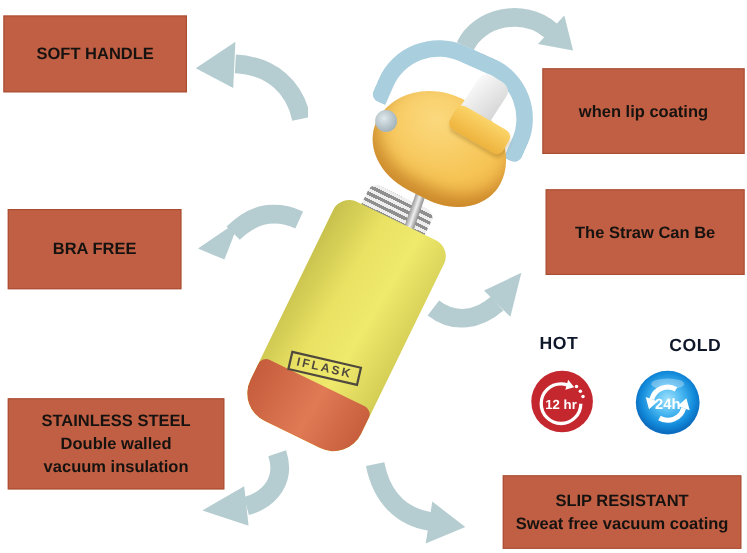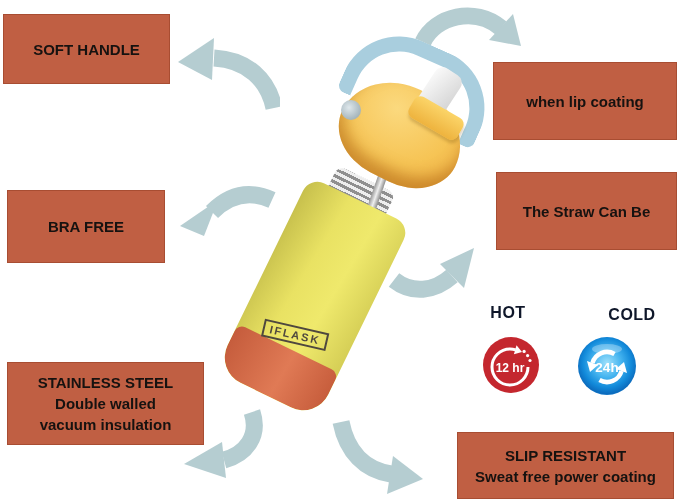--- a/index.html
+++ b/index.html
@@ -95,21 +95,21 @@
   <div class="callout" style="left:493px;top:62px;width:182px;height:76px;">
     <div>when lip coating</div>
   </div>
 
   <div class="callout" style="left:496px;top:172px;width:179px;height:76px;align-items:center;">
     <div>The Straw Can Be</div>
   </div>
 
   <div class="callout" style="left:457px;top:432px;width:215px;height:65px;">
     <div>SLIP RESISTANT</div>
-    <div>Sweat free power coating</div>
+    <div>Sweat free vacuum coating</div>
   </div>
 
   <svg class="arrow" style="left:174px;top:36px;" width="106" height="76" viewBox="0 0 106 76">
     <path d="M 100 72 C 94 44 74 24 40 22"></path>
     <polygon points="4,26 40,2 38,44"></polygon>
   </svg>
 
   <svg class="arrow" style="left:174px;top:186px;" width="104" height="52" viewBox="0 0 104 52">
     <path d="M 98 14 C 76 4 56 8 38 26"></path>
     <polygon points="6,40 44,14 30,50"></polygon>

